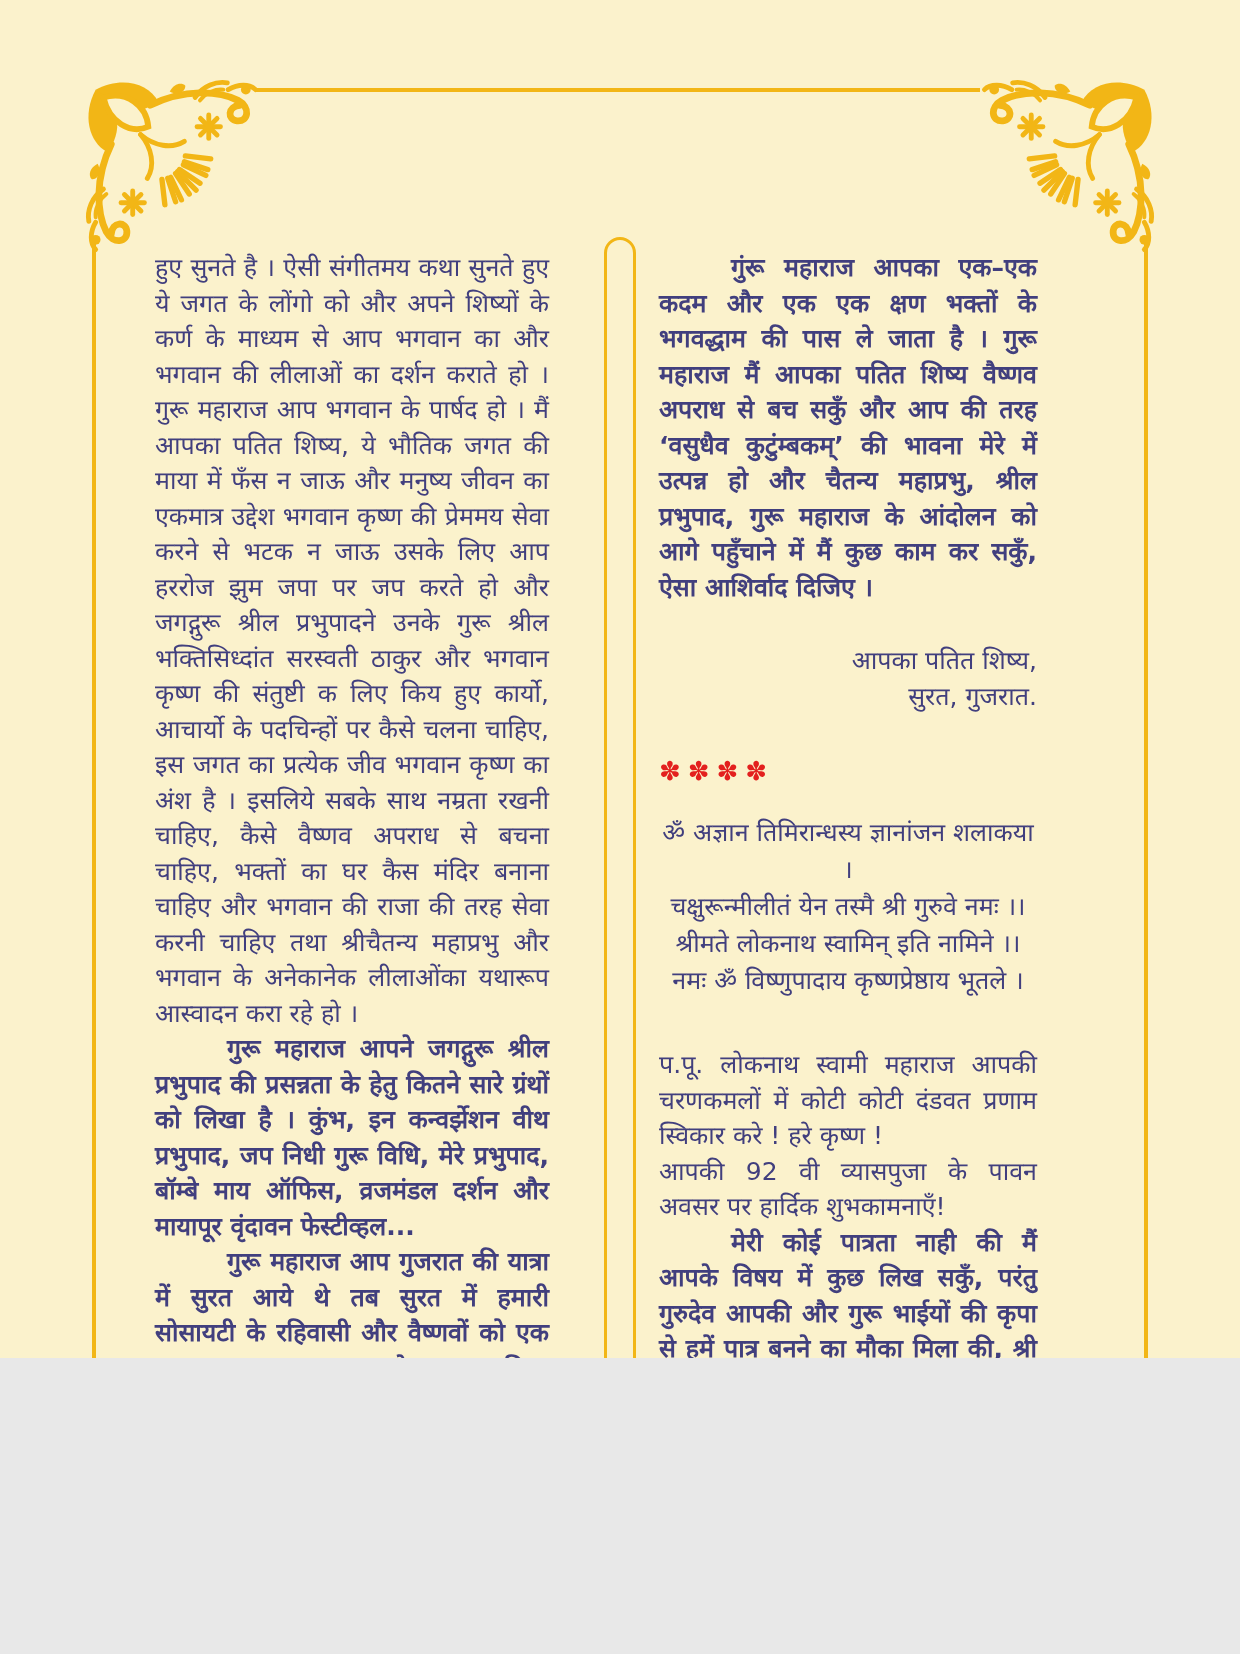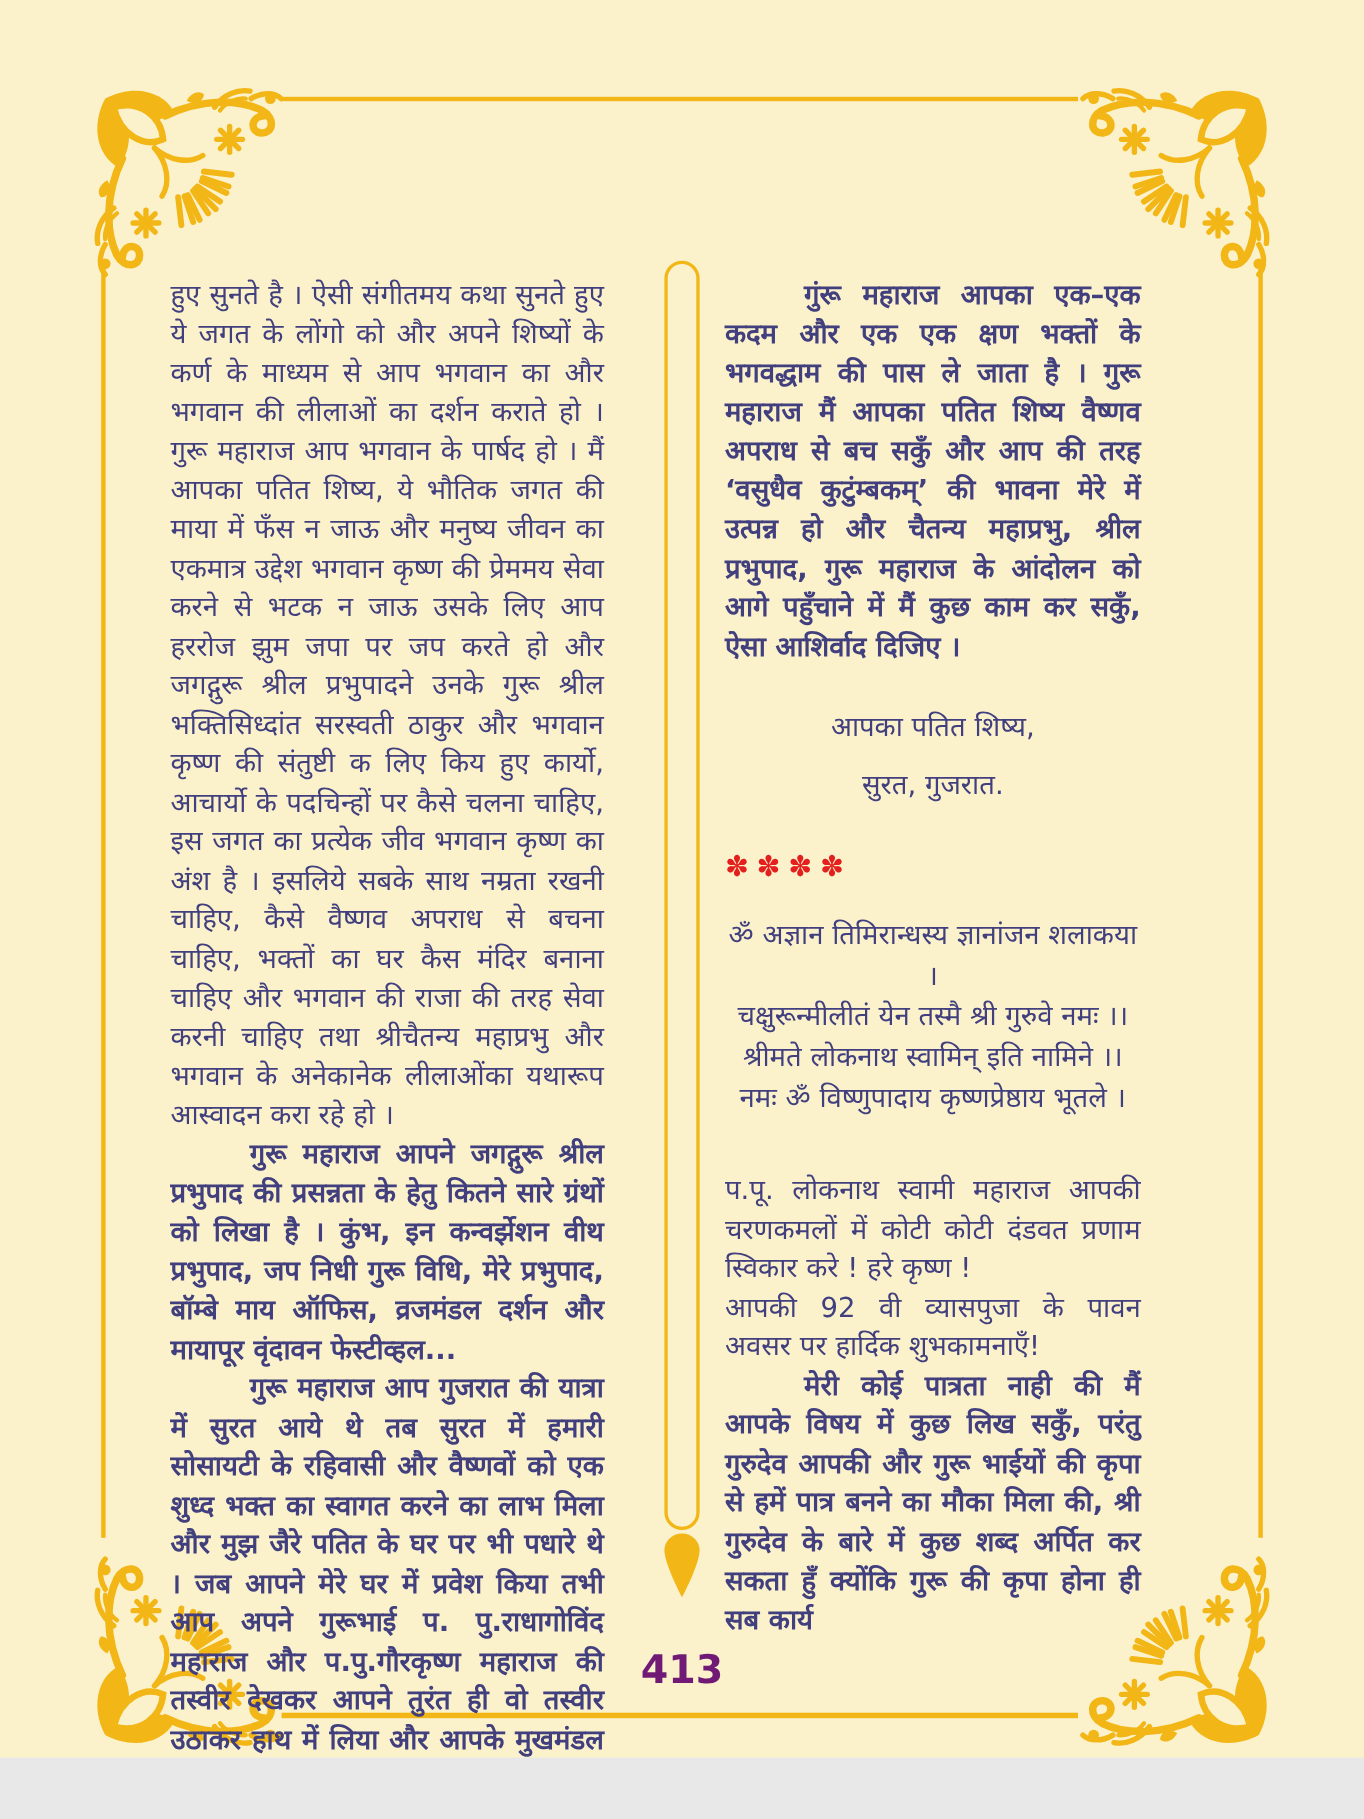--- a/index.html
+++ b/index.html
@@ -1,18 +1,18 @@
 <!DOCTYPE html>
 <html><head>
 <meta charset="utf-8">
 <style>
   html,body{margin:0;padding:0;background:#e8e8e8;}
   #page{
     position:relative;
-    width:1240px;height:1598px;
+    width:1240px;height:1358px;
     background:#FBF2CC;
     font-family:"DejaVu Sans","Liberation Sans",sans-serif;
     color:#413F7E;
     overflow:hidden;
   }
   
   .frame-line{position:absolute;background:#F2B616;}
   #frame-top{left:256px;top:88px;width:724px;height:4px;}
   #frame-bottom{left:256px;top:1557px;width:724px;height:5px;}
   #frame-left{left:92px;top:244px;width:4px;height:1154px;}
@@ -29,21 +29,21 @@
     border:3px solid #F2B616;border-radius:16px;background:transparent;
   }
   #divider-drop{position:absolute;left:602px;top:1392px;width:36px;height:62px;}
   
   .col{position:absolute;top:250px;font-size:25px;line-height:35.5px;}
   #left-col{left:155px;width:394px;}
   #right-col{left:659px;width:378px;}
   .para{margin:0;text-align:justify;}
   .indent{text-indent:72px;font-weight:bold;}
   .sig-block{margin-top:38px;}
-  .sig-line{margin:17px;text-align:center;}
+  .sig-line{margin:0;text-align:right;}
   .separator{
     margin-top:42px;color:#E3201E;font-weight:bold;
     font-size:26px;letter-spacing:7px;line-height:30px;
   }
   .shloka{margin-top:28px;text-align:center;}
   .shloka p{margin:0;line-height:37px;}
   .closing{margin-top:48px;}
   
   #page-number{
     position:absolute;left:0;top:1498px;width:1240px;

